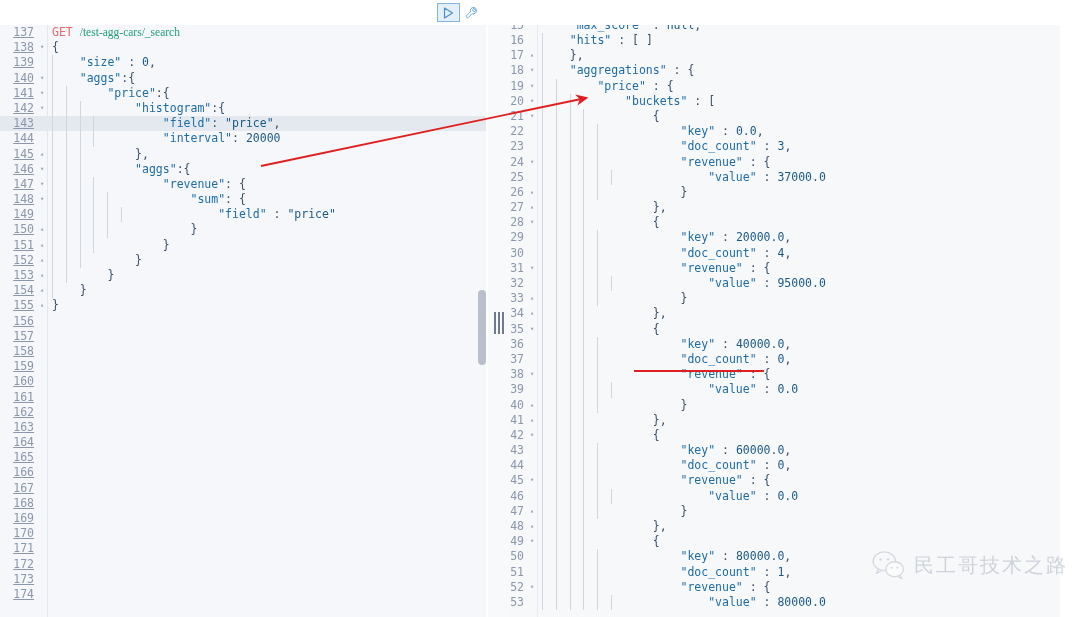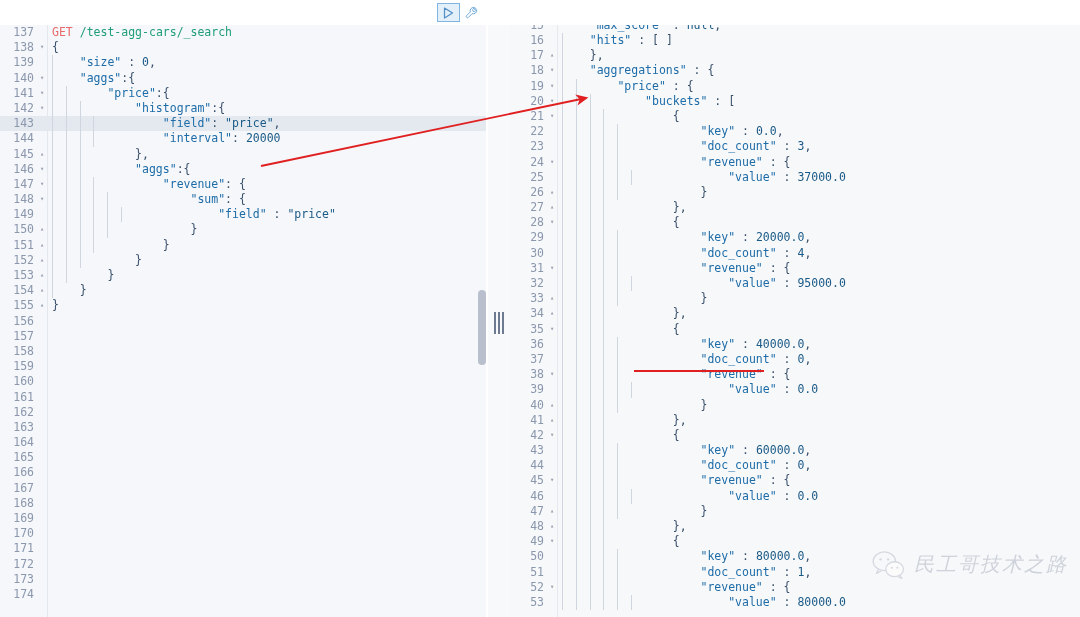--- a/index.html
+++ b/index.html
@@ -37,21 +37,21 @@
   .panels {
     position: absolute; left: 0; top: 25px;
     width: 1080px; height: 592px;
   }
   .panel {
     position: absolute; top: 0; bottom: 0;
     background: #f5f7fa;
     overflow: hidden;
   }
   #left-panel  { left: 0px;   width: 487px; border-right: 1px solid #ffffff; }
-  #right-panel { left: 510px; width: 570px; background: #f7f8fa; }
+  #right-panel { left: 490px; width: 570px; background: #f7f8fa; }
 
   .code-area {
     position: absolute;
     top: 0; left: 0; right: 0; bottom: 0;
     font-family: "DejaVu Sans Mono", "Liberation Mono", monospace;
     font-size: 11.5px;
     line-height: 15.2px;
     white-space: pre;
     color: #1b5a87;
   }
@@ -64,21 +64,21 @@
   .row.active { background: #e4e9f0; }
 
   .gutter {
     flex: 0 0 auto;
     text-align: right;
     color: #8a97ad;
     font-size: 11.5px;
     user-select: none;
     padding-right: 2px;
   }
-  #left-panel .gutter  { width: 36px; }
+  #left-panel .gutter  { width: 36px; text-decoration: underline; }
   #right-panel .gutter { width: 36px; }
 
   .fold {
     flex: 0 0 auto;
     width: 12px;
     text-align: center;
     font-size: 7px;
     color: #9aa3b4;
     line-height: 15.2px;
   }
@@ -96,21 +96,21 @@
     background: #f5f7fa;
     border-right: 1px solid #e3e7ee;
     pointer-events: none;
   }
   #right-panel .gutter-bg { background: #f7f8fa; border-right-color: #e6e9ef; }
 
   
   .k   { color: #1d6ca8; }            
   .p   { color: #39506b; }            
   .met { color: #e9696b; }            
-  .url { color: #1f9e78; }            
+  .url { color: #1f9e78; font-family: Liberation Serif, serif; }            
 
   
   .guide {
     position: absolute;
     top: 0; bottom: 0;
     width: 1px;
     background: #cfd6e0;
     pointer-events: none;
   }
 
@@ -168,25 +168,24 @@
     position: absolute; left: 0; top: 0;
     width: 1080px; height: 617px;
     pointer-events: none;
     z-index: 20;
   }
 
   
   .watermark {
     position: absolute;
     right: 12px; bottom: 38px;
-    display: flex; align-items: flex-start; gap: 8px;
+    display: flex; align-items: flex-end; gap: 8px;
     z-index: 15;
     opacity: .52;
     pointer-events: none;
-    font-style: italic;
   }
   .watermark .wm-text {
     font-family: "DejaVu Sans", sans-serif;
     font-size: 20px;
     letter-spacing: 2px;
     color: #a9b0bd;
     white-space: nowrap;
   }
 </style>
 </head>

